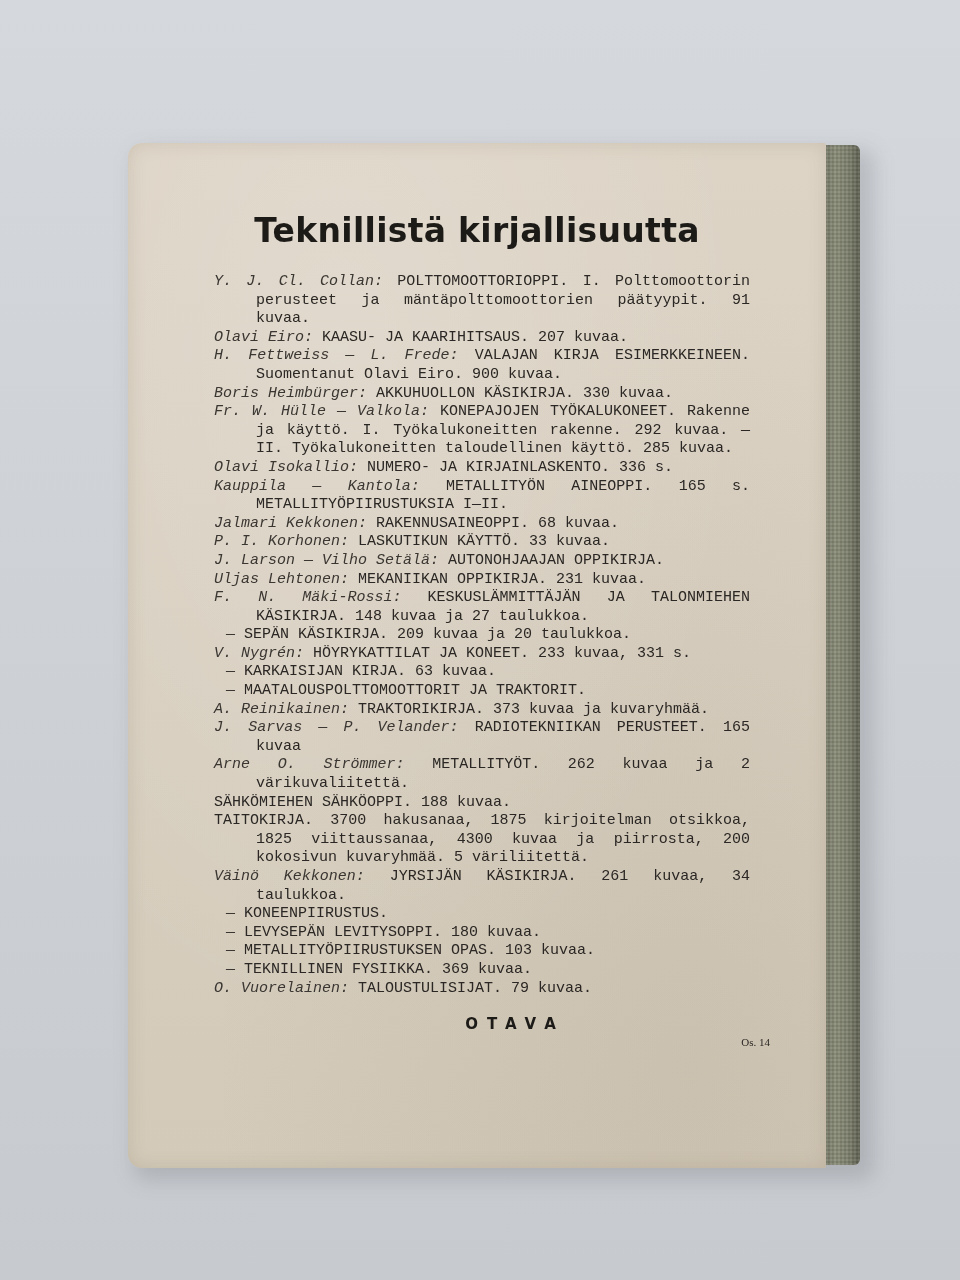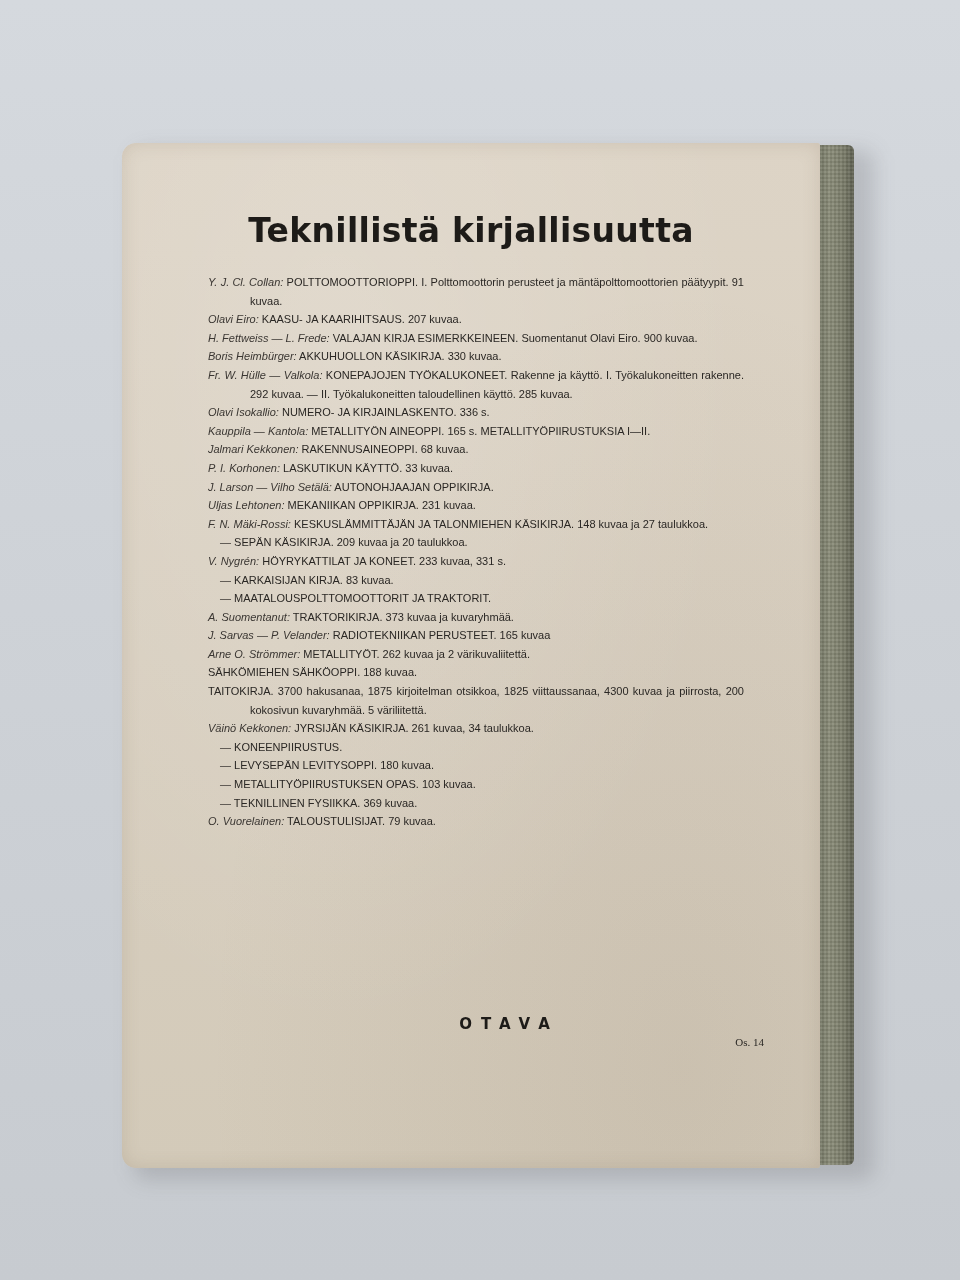--- a/index.html
+++ b/index.html
@@ -5,21 +5,21 @@
   html, body { margin:0; padding:0; }
   body {
     width:960px; height:1280px; overflow:hidden; position:relative;
     background: linear-gradient(180deg, #d5d9de 0%, #cfd3d8 40%, #c7cbd0 100%);
   }
   .shadow {
     position:absolute; left:134px; top:150px; width:740px; height:1030px;
     background: rgba(60,62,66,0.18); filter: blur(10px); border-radius:12px;
   }
   .book {
-    position:absolute; left:122px; top:143px; width:732px; height:1025px;
+    position:absolute; left:128px; top:143px; width:732px; height:1025px;
   }
   .spine {
     position:absolute; right:0; top:2px; width:38px; height:1020px;
     background:
       repeating-linear-gradient(0deg, rgba(255,255,255,0.05) 0 2px, rgba(0,0,0,0.05) 2px 4px),
       repeating-linear-gradient(90deg, rgba(255,255,255,0.05) 0 2px, rgba(0,0,0,0.06) 2px 4px),
       linear-gradient(90deg, #6f7260 0%, #8a8c78 35%, #7d7f6c 70%, #5d5f50 100%);
     border-radius:0 6px 6px 0;
   }
   .cover {
@@ -31,21 +31,21 @@
     border-radius:14px 2px 2px 14px;
     box-shadow: inset 0 0 18px rgba(120,100,80,0.18);
   }
   .title {
     position:absolute; left:0; width:698px; top:68px; text-align:center;
     font-family:"DejaVu Sans", sans-serif; font-weight:bold; font-size:33px;
     color:#1d1b18; letter-spacing:0.3px;
   }
   .list {
     position:absolute; left:86px; top:130px; width:536px;
-    font-family:Liberation Sans, sans-serif; font-size:11px; color:#2a2724;
+    font-family:Liberation Mono, monospace; font-size:15px; color:#2a2724;
     line-height:18.6px;
   }
   .entry { text-indent:-42px; padding-left:42px; text-align:justify; }
   .entry.sub { padding-left:42px; text-indent:-30px; }
   .author { font-style:italic; color:#3a3632; }
   .publisher {
     position:absolute; left:0; width:774px; top:872px; text-align:center;
     font-family:"DejaVu Sans", sans-serif; font-weight:bold; font-size:15px;
     letter-spacing:9px; color:#1d1b18;
   }
@@ -70,23 +70,23 @@
         <div class="entry"><span class="author">Fr. W. Hülle — Valkola:</span><span> KONEPAJOJEN TYÖKALUKONEET. Rakenne ja käyttö. I. Työkalukoneitten rakenne. 292 kuvaa. — II. Työkalukoneitten taloudellinen käyttö. 285 kuvaa.</span></div>
         <div class="entry"><span class="author">Olavi Isokallio:</span><span> NUMERO- JA KIRJAINLASKENTO. 336 s.</span></div>
         <div class="entry"><span class="author">Kauppila — Kantola:</span><span> METALLITYÖN AINEOPPI. 165 s. METALLITYÖPIIRUSTUKSIA I—II.</span></div>
         <div class="entry"><span class="author">Jalmari Kekkonen:</span><span> RAKENNUSAINEOPPI. 68 kuvaa.</span></div>
         <div class="entry"><span class="author">P. I. Korhonen:</span><span> LASKUTIKUN KÄYTTÖ. 33 kuvaa.</span></div>
         <div class="entry"><span class="author">J. Larson — Vilho Setälä:</span><span> AUTONOHJAAJAN OPPIKIRJA.</span></div>
         <div class="entry"><span class="author">Uljas Lehtonen:</span><span> MEKANIIKAN OPPIKIRJA. 231 kuvaa.</span></div>
         <div class="entry"><span class="author">F. N. Mäki-Rossi:</span><span> KESKUSLÄMMITTÄJÄN JA TALONMIEHEN KÄSIKIRJA. 148 kuvaa ja 27 taulukkoa.</span></div>
         <div class="entry sub"><span class="author">—</span><span> SEPÄN KÄSIKIRJA. 209 kuvaa ja 20 taulukkoa.</span></div>
         <div class="entry"><span class="author">V. Nygrén:</span><span> HÖYRYKATTILAT JA KONEET. 233 kuvaa, 331 s.</span></div>
-        <div class="entry sub"><span class="author">—</span><span> KARKAISIJAN KIRJA. 83 kuvaa.</span></div>
+        <div class="entry sub"><span class="author">—</span><span> KARKAISIJAN KIRJA. 63 kuvaa.</span></div>
         <div class="entry sub"><span class="author">—</span><span> MAATALOUSPOLTTOMOOTTORIT JA TRAKTORIT.</span></div>
-        <div class="entry"><span class="author">A. Suomentanut:</span><span> TRAKTORIKIRJA. 373 kuvaa ja kuvaryhmää.</span></div>
+        <div class="entry"><span class="author">A. Reinikainen:</span><span> TRAKTORIKIRJA. 373 kuvaa ja kuvaryhmää.</span></div>
         <div class="entry"><span class="author">J. Sarvas — P. Velander:</span><span> RADIOTEKNIIKAN PERUSTEET. 165 kuvaa</span></div>
         <div class="entry"><span class="author">Arne O. Strömmer:</span><span> METALLITYÖT. 262 kuvaa ja 2 värikuvaliitettä.</span></div>
         <div class="entry"><span class="author"></span><span>SÄHKÖMIEHEN SÄHKÖOPPI. 188 kuvaa.</span></div>
         <div class="entry"><span class="author"></span><span>TAITOKIRJA. 3700 hakusanaa, 1875 kirjoitelman otsikkoa, 1825 viittaussanaa, 4300 kuvaa ja piirrosta, 200 kokosivun kuvaryhmää. 5 väriliitettä.</span></div>
         <div class="entry"><span class="author">Väinö Kekkonen:</span><span> JYRSIJÄN KÄSIKIRJA. 261 kuvaa, 34 taulukkoa.</span></div>
         <div class="entry sub"><span class="author">—</span><span> KONEENPIIRUSTUS.</span></div>
         <div class="entry sub"><span class="author">—</span><span> LEVYSEPÄN LEVITYSOPPI. 180 kuvaa.</span></div>
         <div class="entry sub"><span class="author">—</span><span> METALLITYÖPIIRUSTUKSEN OPAS. 103 kuvaa.</span></div>
         <div class="entry sub"><span class="author">—</span><span> TEKNILLINEN FYSIIKKA. 369 kuvaa.</span></div>
         <div class="entry"><span class="author">O. Vuorelainen:</span><span> TALOUSTULISIJAT. 79 kuvaa.</span></div>

